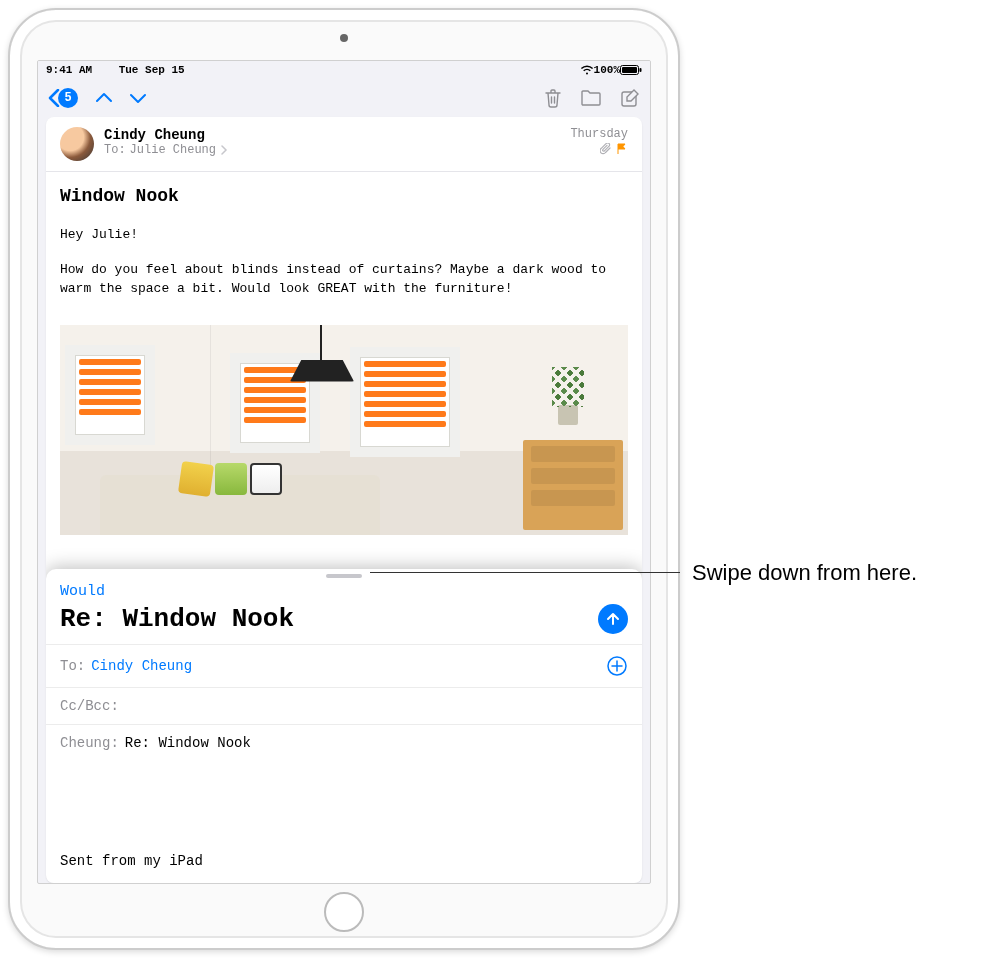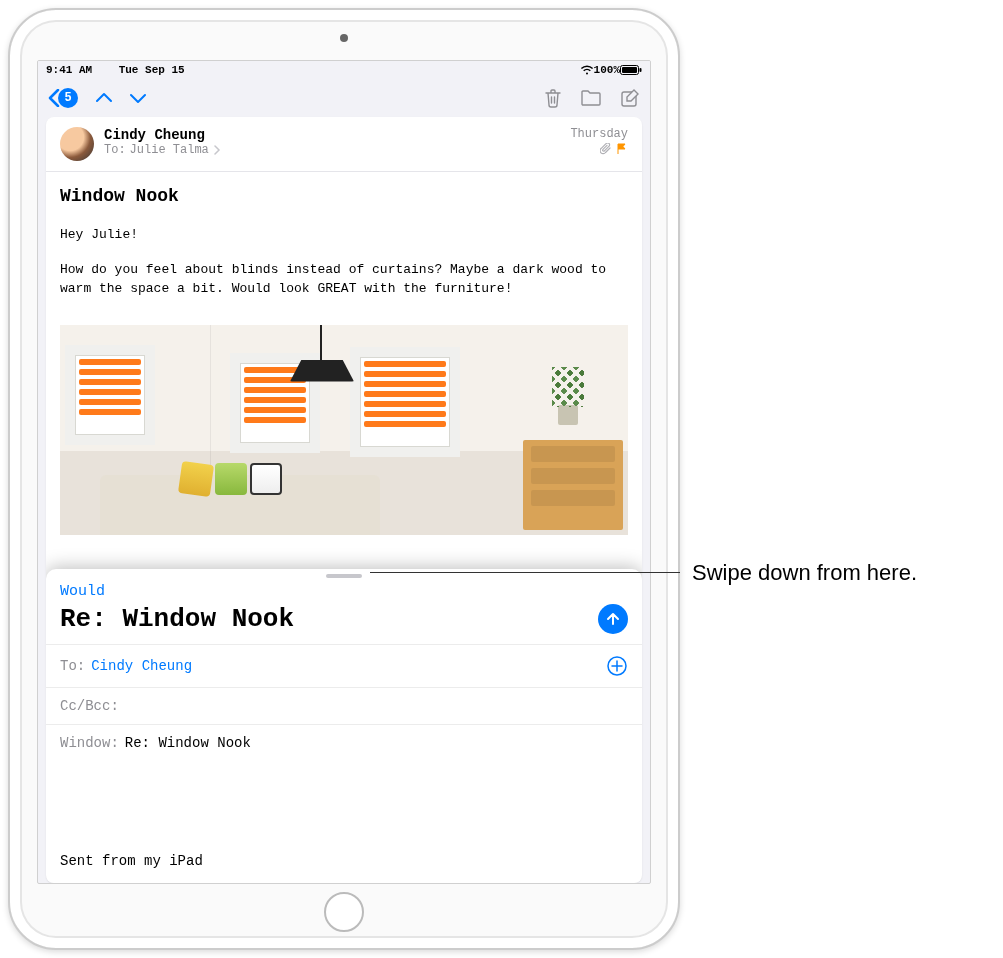--- a/index.html
+++ b/index.html
@@ -241,21 +241,21 @@
       </div>
     </div>
 
     <div class="mail-view">
       <div class="mail-header">
         <div class="avatar"></div>
         <div class="mh-text">
           <div class="from-name">Cindy Cheung</div>
           <div class="to-line">
             <span>To:</span>
-            <span class="to-link">Julie Talma</span>
+            <span class="to-link">Julie Cheung</span>
             <svg width="8" height="10" viewBox="0 0 8 10">
                   <path d="M2 1l4 4-4 4" stroke="#c7c7cc" stroke-width="1.5" fill="none" stroke-linecap="round"></path>
                 </svg>
           </div>
         </div>
         <div class="mh-right">
           <div>Thursday</div>
           <div class="flags">
             <span>
               <svg width="12" height="12" viewBox="0 0 12 12">
@@ -338,21 +338,21 @@
             <svg width="22" height="22" viewBox="0 0 22 22">
                   <circle cx="11" cy="11" r="9" stroke="#007aff" stroke-width="1.5" fill="none"></circle>
                   <path d="M11 6v10M6 11h10" stroke="#007aff" stroke-width="1.5" stroke-linecap="round"></path>
                 </svg>
           </span>
         </div>
         <div class="field">
           <span class="flabel">Cc/Bcc:</span>
         </div>
         <div class="field">
-          <span class="flabel">Window:</span>
+          <span class="flabel">Cheung:</span>
           <span class="fvalue">Re: Window Nook</span>
         </div>
         <div class="compose-body">
           <div class="signature">Sent from my iPad</div>
         </div>
       </div>
 
     </div>
   </div>
   <div class="home-button"></div>

